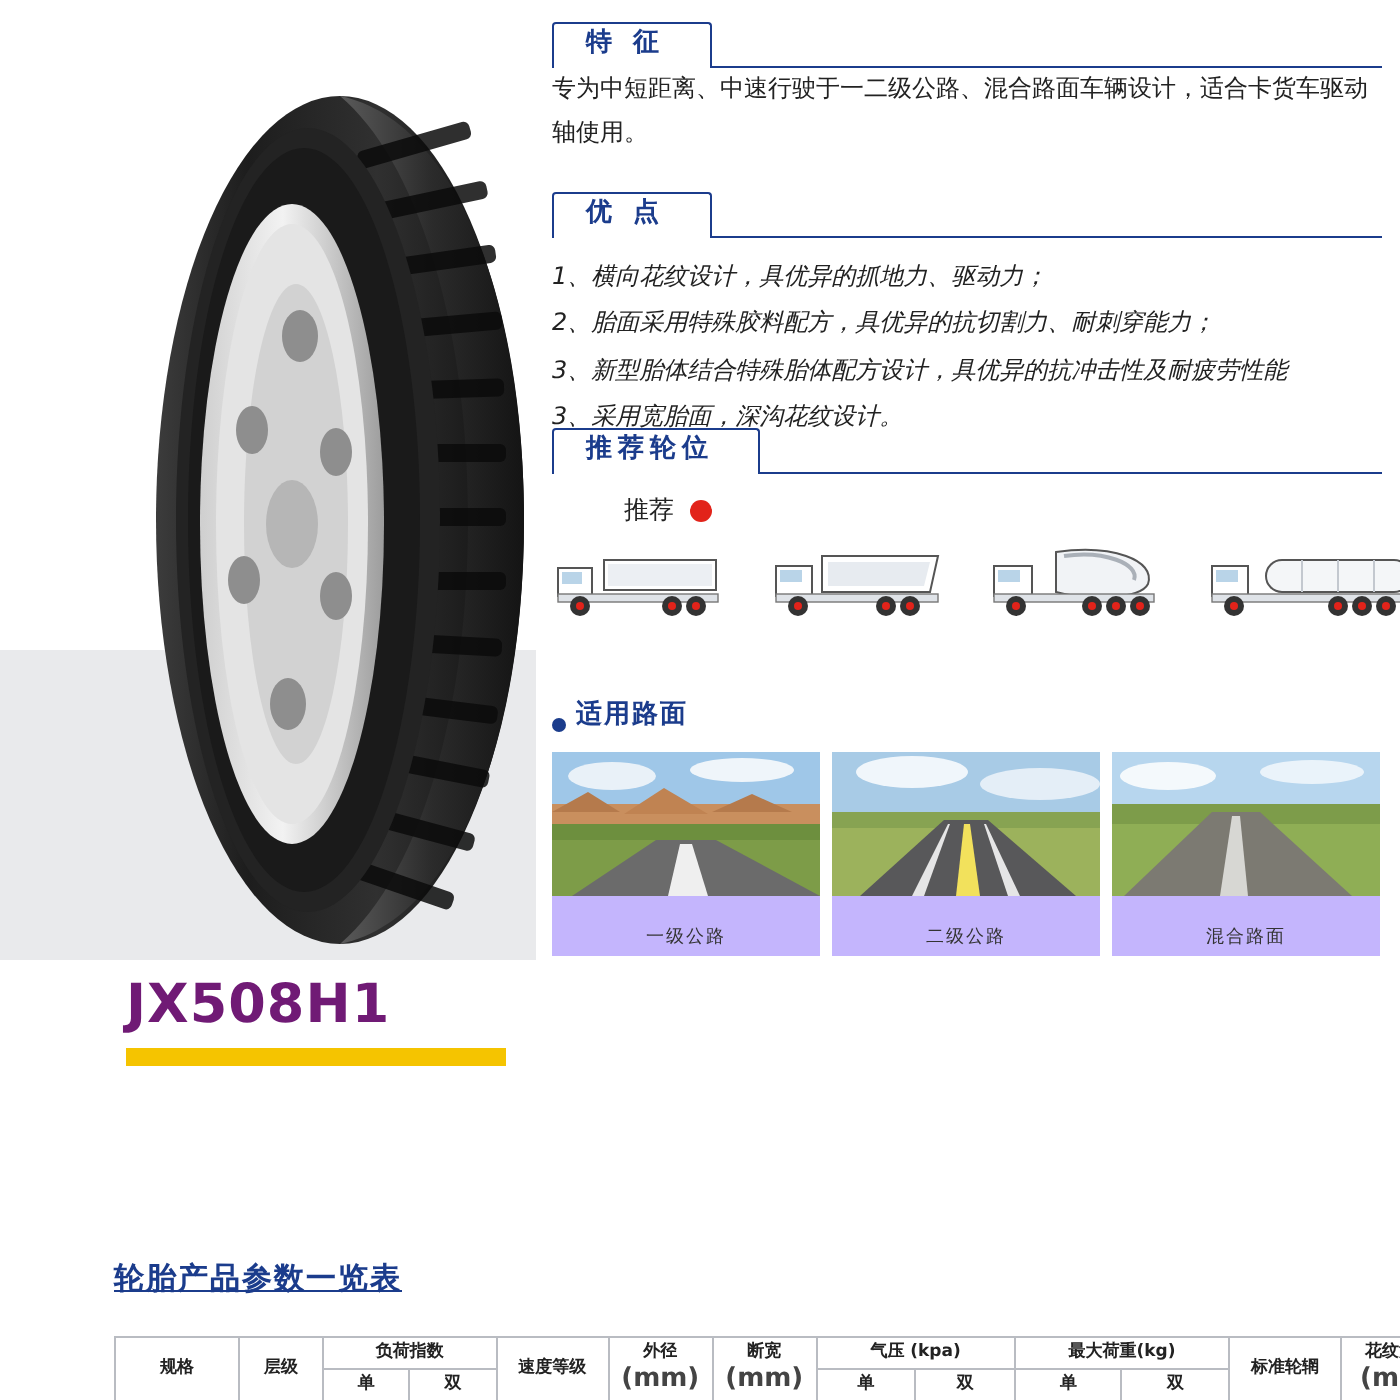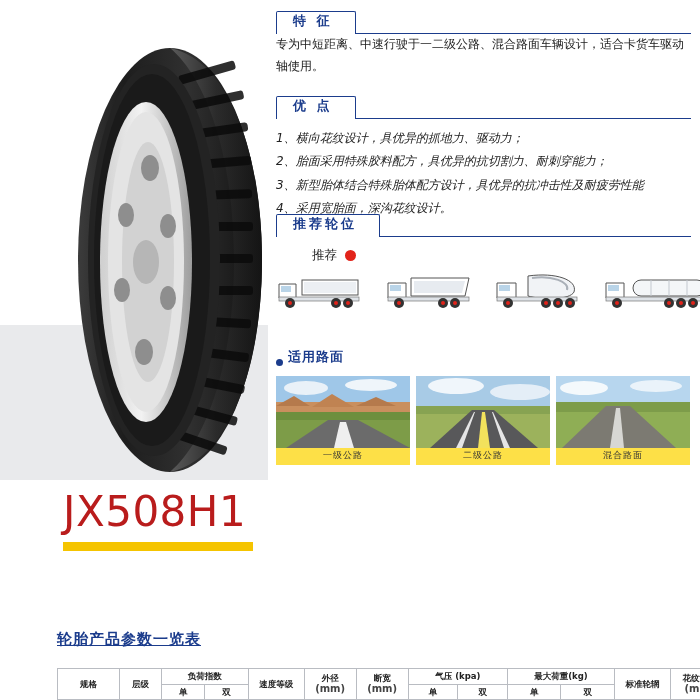--- a/index.html
+++ b/index.html
@@ -31,23 +31,23 @@
     width: 210px; height: 440px;
   }
 
   
   .model-block {
     position: absolute;
     left: 63px; top: 487px;
     width: 200px;
   }
   .model-name {
-    font-size: 42px;
-    font-weight: normal;
-    color: #b91c1c;
+    font-size: 27px;
+    font-weight: bold;
+    color: #701a75;
     letter-spacing: 0.5px;
     font-family: "DejaVu Sans", "Liberation Sans", sans-serif;
   }
   .model-underline {
     margin-top: 6px;
     width: 190px; height: 9px;
     background: #f5c400;
   }
 
   
@@ -114,25 +114,25 @@
     background: #1b3c8c; display: inline-block;
   }
   .road-imgs {
     margin-top: 10px;
     display: flex;
     gap: 6px;
   }
   .road-card { width: 134px; }
   .road-pic { width: 134px; height: 72px; position: relative; overflow: hidden; }
   .road-cap {
-    background: #fde047;
+    background: #c4b5fd;
     color: #333;
     font-size: 9px;
     text-align: center;
-    padding: 1px 0 3px;
+    padding: 14px 0 3px;
     letter-spacing: 1px;
   }
 
   
   .table-title {
     position: absolute;
     left: 57px; top: 630px;
     font-size: 15px; font-weight: bold;
     color: #1b3c8c;
     letter-spacing: 1px;
@@ -147,21 +147,21 @@
     color: #222;
   }
   .ptable th, .ptable td {
     border: 1px solid #b9bcc2;
     text-align: center;
     padding: 2px 1px;
     line-height: 1.25;
     font-weight: normal;
   }
   .ptable th { font-weight: bold; }
-  .sub { font-size: 10px; color: #444; }
+  .sub { font-size: 13px; color: #444; }
 </style>
 </head>
 <body>
 
 <div id="page">
 
   <div class="grey-band"></div>
 
   <div class="tire-wrap">
     <svg width="210" height="440" viewBox="0 0 210 440">
@@ -234,21 +234,21 @@
     <div class="body-text">专为中短距离、中速行驶于一二级公路、混合路面车辆设计，适合卡货车驱动轴使用。</div>
   </div>
 
   <div class="section" style="top:95px;">
     <div class="tab-head">优 点</div>
     <div class="tab-rule"></div>
     <div style="margin-top:8px;">
       <div class="list-line">1、横向花纹设计，具优异的抓地力、驱动力；</div>
       <div class="list-line">2、胎面采用特殊胶料配方，具优异的抗切割力、耐刺穿能力；</div>
       <div class="list-line">3、新型胎体结合特殊胎体配方设计，具优异的抗冲击性及耐疲劳性能</div>
-      <div class="list-line">4、采用宽胎面，深沟花纹设计。</div>
+      <div class="list-line">3、采用宽胎面，深沟花纹设计。</div>
     </div>
   </div>
 
   <div class="section" style="top:213px;">
     <div class="tab-head">推荐轮位</div>
     <div class="tab-rule"></div>
 
     <div class="rec-row">
       <span class="rec-label">推荐</span>
       <span class="rec-dot"></span>

